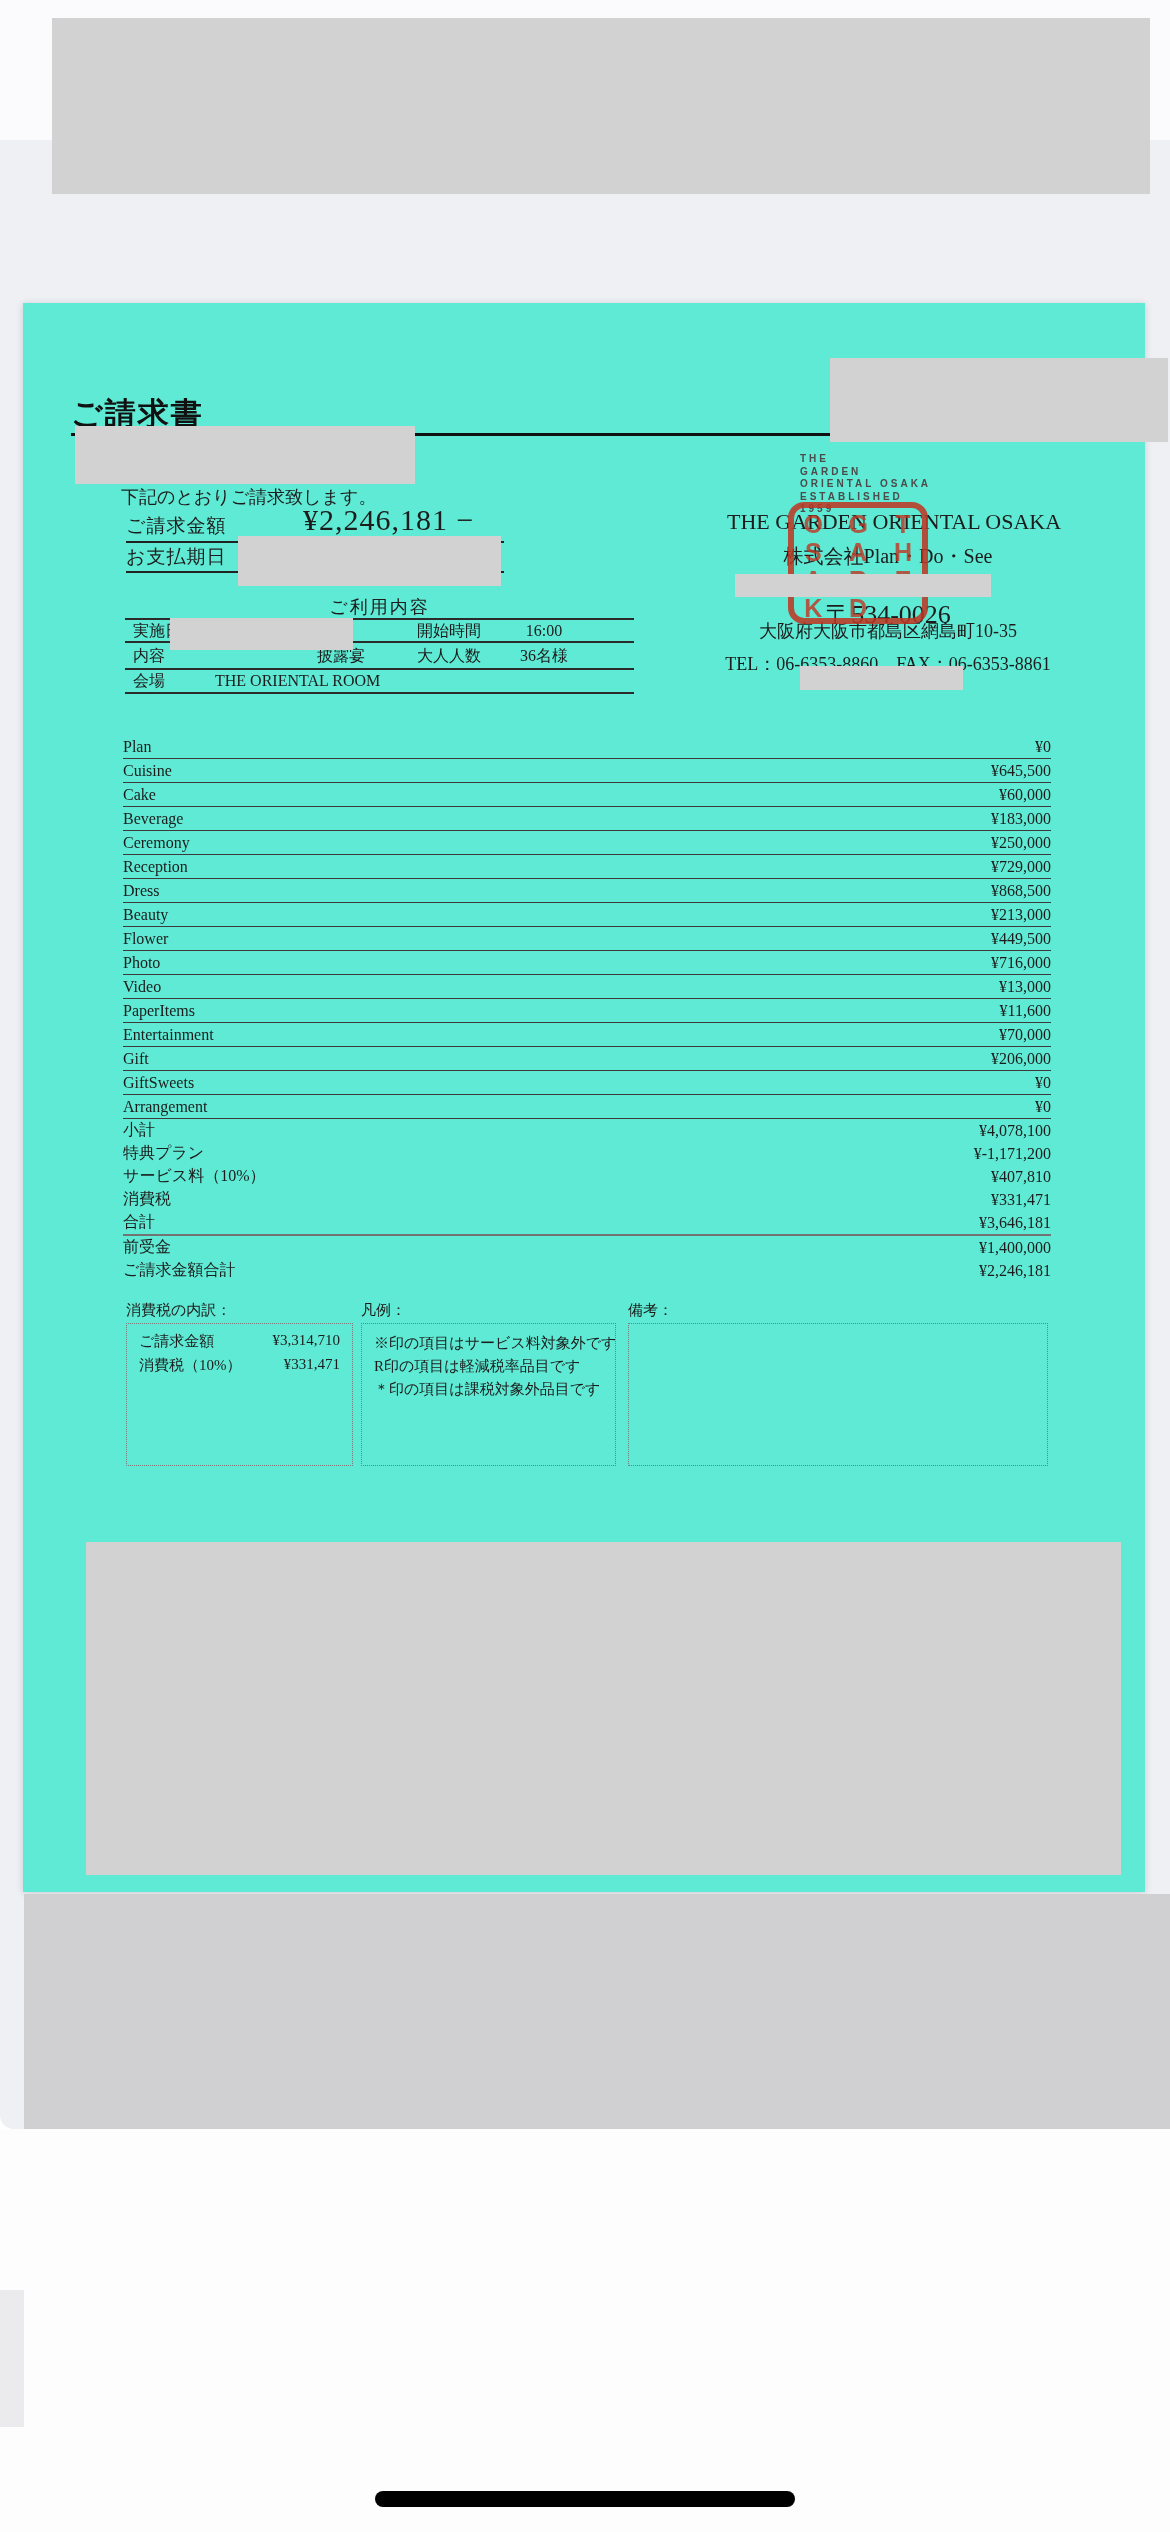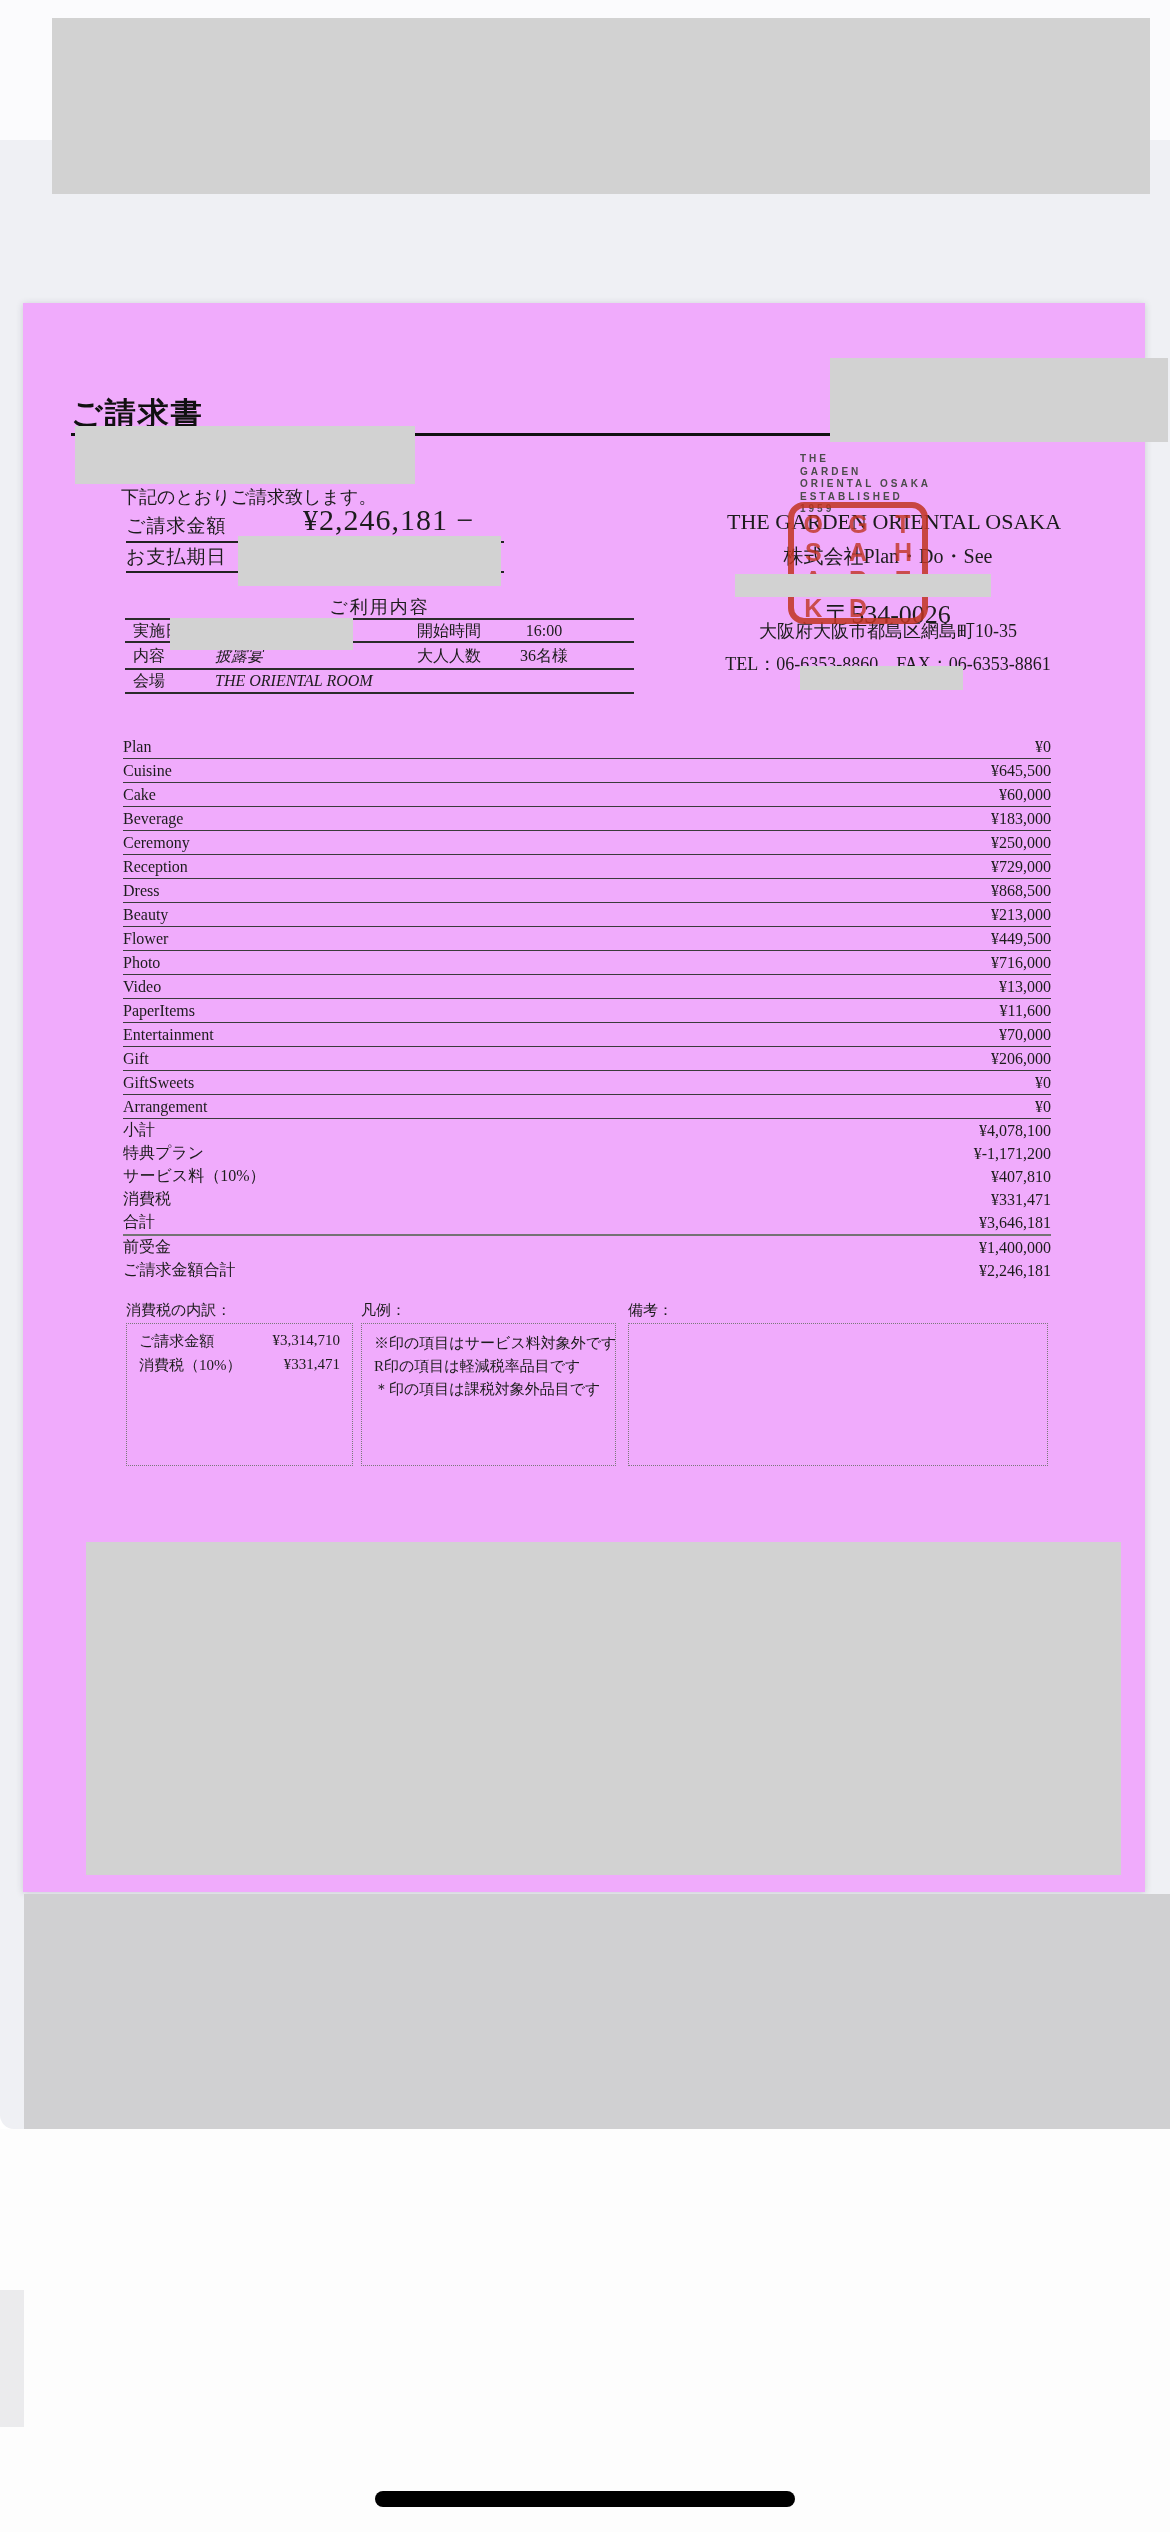--- a/index.html
+++ b/index.html
@@ -11,41 +11,41 @@
   .top-band{left:0;top:0;width:1170px;height:140px;background:#fbfbfd;}
   .viewer-bg{left:0;top:140px;width:1170px;height:1989px;background:#eff0f4;
              border-radius:0 0 14px 14px;}
   .bottom-band{left:0;top:2129px;width:1170px;height:403px;background:#fdfdfd;}
   .left-strip{left:0;top:2290px;width:24px;height:137px;background:#ebebed;}
   
   .rd{background:#d2d2d2;}
   .rd-top-screen{left:52px;top:18px;width:1098px;height:176px;}
   .rd-bottom-screen{left:24px;top:1894px;width:1146px;height:533px;background:#d0d0d2;}
   
-  .page{left:23px;top:303px;width:1122px;height:1589px;background:#f0abfc;
+  .page{left:23px;top:303px;width:1122px;height:1589px;background:#5eead4;
         box-shadow:0 1px 7px rgba(40,40,70,0.18);}
   .page .abs{position:absolute;}
   .doc-title{left:48px;top:90px;font-size:31px;font-weight:bold;letter-spacing:2px;color:#111;}
   .title-rule{left:48px;top:130px;width:1027px;height:0;border-top:3px solid #111;}
   .rd-recipient{left:52px;top:123px;width:340px;height:58px;}
   .rd-topright{left:807px;top:55px;width:338px;height:84px;}
   .intro{left:98px;top:182px;font-size:18px;}
   
   .bill-row1{left:103px;top:210px;width:378px;height:28px;border-bottom:2px solid #222;}
   .bill-row2{left:103px;top:241px;width:378px;height:27px;border-bottom:2px solid #222;}
   .bill-label{font-size:19px;letter-spacing:1px;}
   .amount{left:280px;top:200px;font-size:30px;letter-spacing:1px;}
   .rd-billing{left:215px;top:233px;width:263px;height:50px;}
   
   .usage-title{left:102px;top:292px;width:509px;text-align:center;font-size:18px;letter-spacing:2px;}
   .usage-table{left:102px;top:315px;width:509px;border-top:2px solid #2b2b2b;}
   .u-row{position:relative;border-bottom:2px solid #2b2b2b;font-size:16px;}
   .u-r1{height:21px;} .u-r2{height:25px;} .u-r3{height:22px;}
   .u-cell{position:absolute;top:50%;transform:translateY(-50%);white-space:nowrap;}
-  .u-l1{left:8px;} .u-v1{left:90px;width:150px;text-align:left;font-style:italic;}
+  .u-l1{left:8px;} .u-v1{left:90px;width:150px;text-align:right;}
   .u-l2{left:270px;width:108px;text-align:center;} .u-v2{left:364px;width:110px;text-align:center;}
   .rd-date{left:147px;top:315px;width:183px;height:32px;}
   
   .logo{left:777px;top:150px;font-family:"Liberation Sans","DejaVu Sans",sans-serif;
         font-size:10px;font-weight:bold;letter-spacing:3px;line-height:12.5px;color:#4b4b4b;}
   .co-line{left:704px;width:322px;text-align:center;white-space:nowrap;}
   .co-name-en{top:206px;font-size:22px;}
   .co-name-jp{top:240px;font-size:20px;}
   .co-postal{top:294px;font-size:26px;text-align:center;}
   .co-address{top:316px;font-size:18px;}

